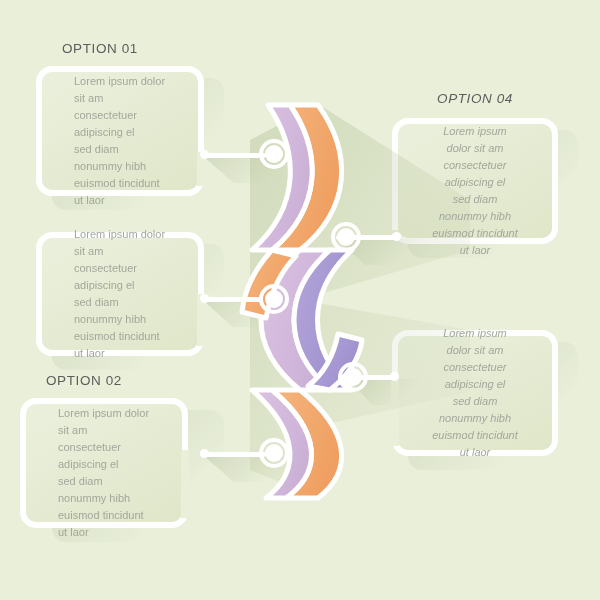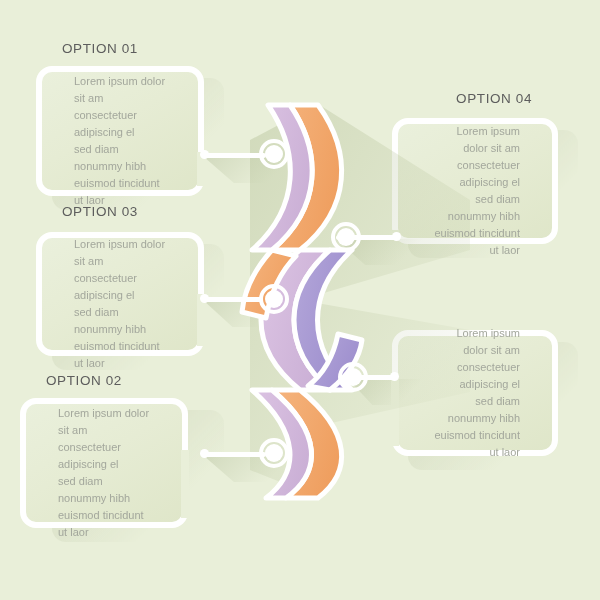--- a/index.html
+++ b/index.html
@@ -43,21 +43,21 @@
     font-weight:400;
   }
   .opt-body{
     font-size:11px;
     line-height:17px;
     color:#a3a79c;
     margin:12px;
     white-space:pre-line;
   }
   .align-left  .opt-title,.align-left  .opt-body{text-align:left;}
-  .align-right .opt-title,.align-right .opt-body{text-align:right;}
+  .align-right .opt-title,.align-right .opt-body{text-align:center;font-style:italic;}
 
   
   .box-shadow{
     position:absolute;
     background:linear-gradient(135deg,rgba(175,186,150,.42),rgba(175,186,150,0) 72%);
     border-radius:14px;
     z-index:0;
     filter:blur(0.3px);
   }
 
@@ -197,21 +197,20 @@
       <div class="end-dot" style="left: 200px; top: 150px;"></div>
       <div class="node" style="left: 259px; top: 139px;">
         <div class="ring"></div>
         <div class="core"></div>
       </div>
       <div class="box-shadow" style="left: 52px; top: 244px; width: 172px; height: 126px;"></div>
       <div class="opt-box align-left" style="left: 36px; top: 232px; width: 168px; height: 124px;">
         <div class="box-frame"></div>
         <div class="frame-notch" style="top: 62px; height: 52px; width: 8px; left: 161px;"></div>
         <div class="box-inner">
-          <div class="opt-title">OPTION 03</div>
           <div class="opt-body">Lorem ipsum dolor sit am
 consectetuer adipiscing el
 sed diam nonummy hibh
 euismod tincidunt ut laor</div>
         </div>
       </div>
       <div class="conn-shadow" style="left: 204px; top: 301px; width: 84px; height: 26px; clip-path: polygon(0px 0px, 100% 0px, 100% 100%, 34% 100%);"></div>
       <div class="connector" style="left: 204px; top: 297px; width: 58px;"></div>
       <div class="end-dot" style="left: 200px; top: 294px;"></div>
       <div class="node" style="left: 259px; top: 284px;">

